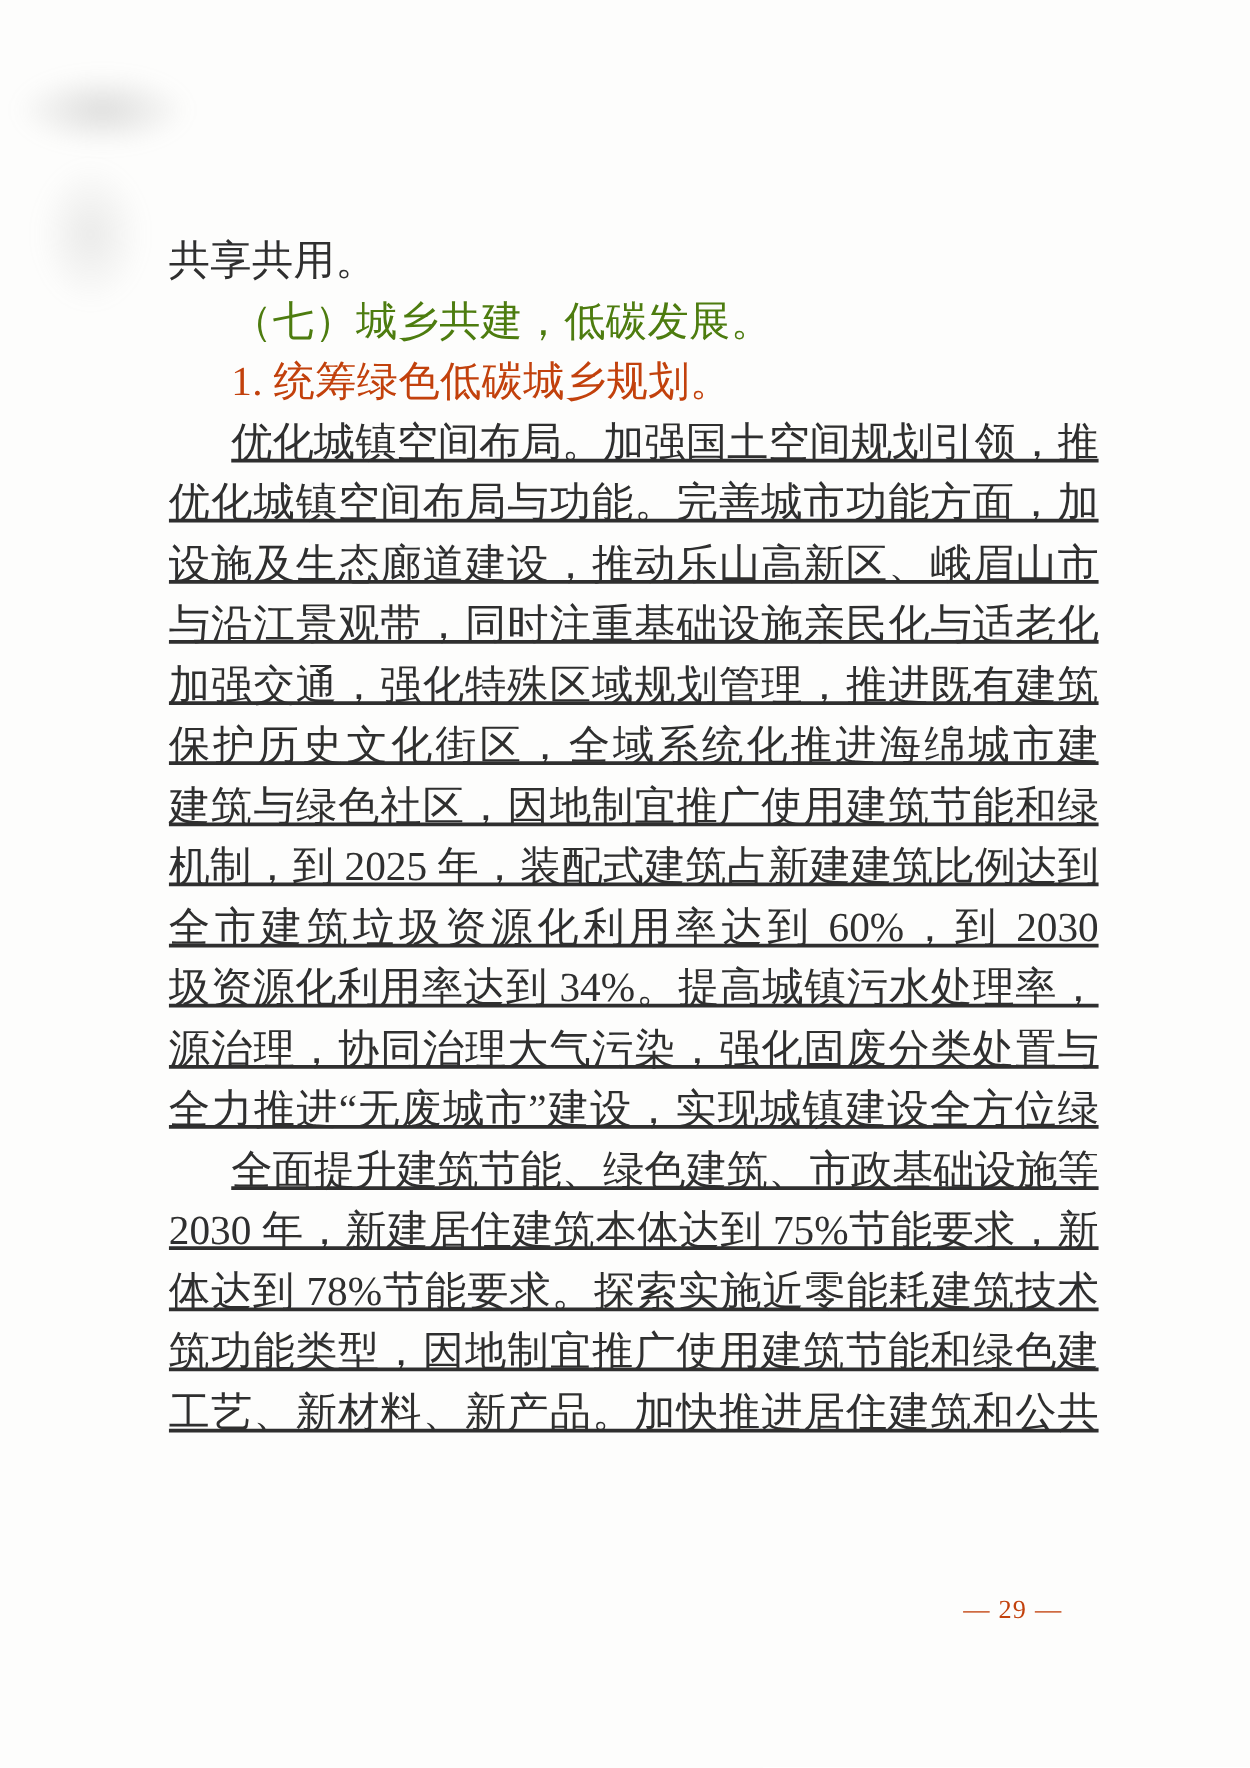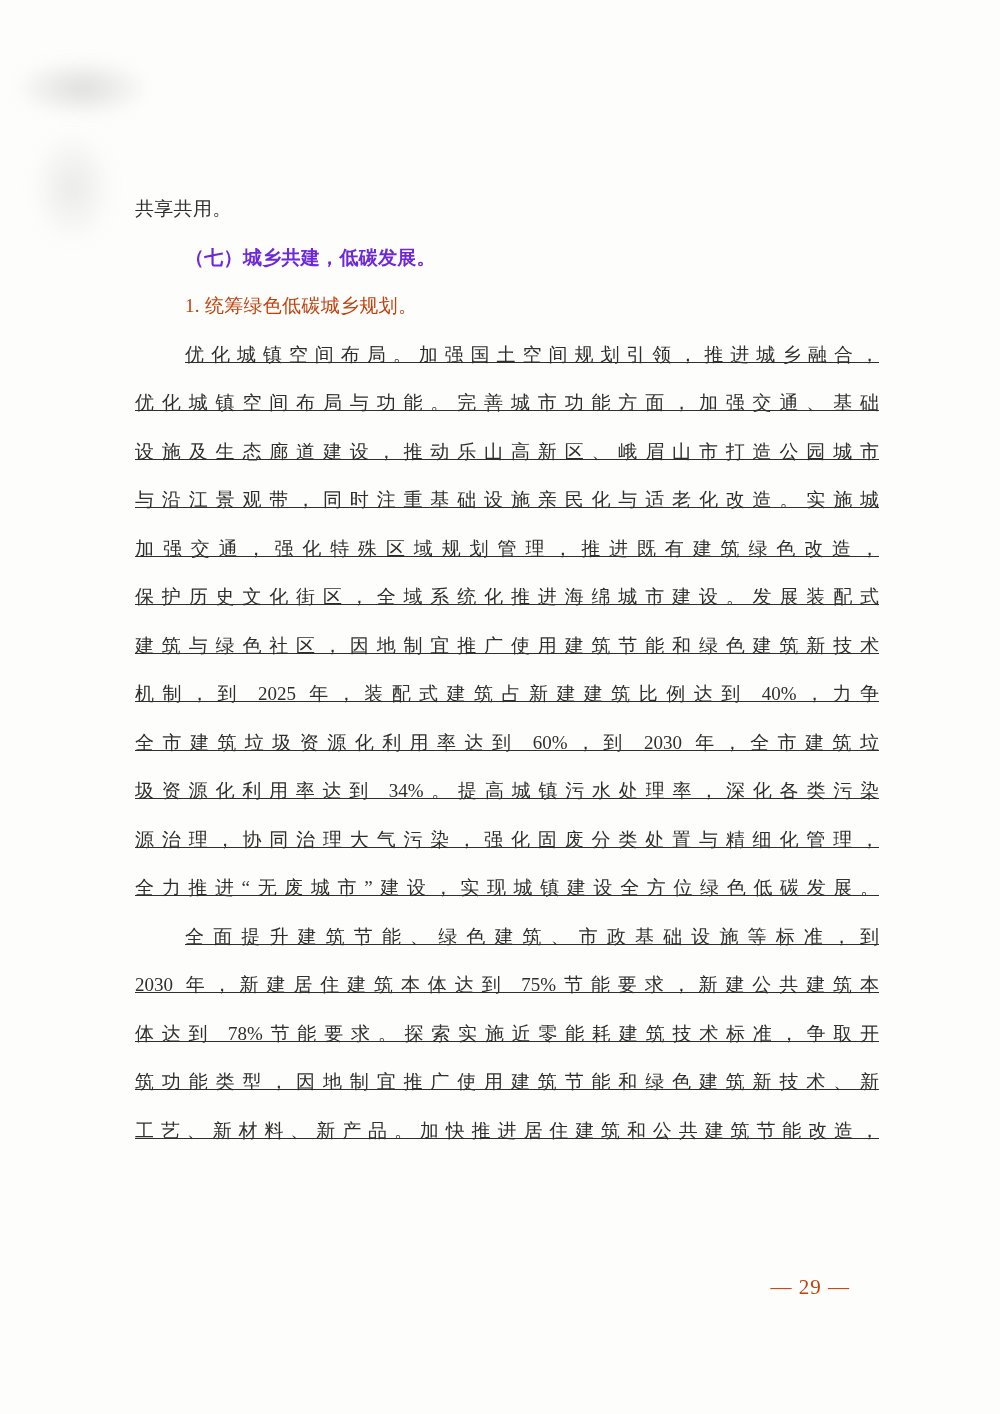--- a/index.html
+++ b/index.html
@@ -32,40 +32,40 @@
     width: 85px; height: 115px;
     background: radial-gradient(ellipse at center, rgba(160,160,160,0.20), rgba(160,160,160,0) 70%);
   }
   .text-block {
     position: absolute;
     left: 135px;
     top: 185px;
     width: 744px;
   }
   .line {
-    font-size: 19px;
+    font-size: 33px;
     height: 48.5px;
     line-height: 48.5px;
     color: #2f2f2f;
     letter-spacing: 0.3px;
     overflow: hidden;
   }
   .line.justify {
     text-align: justify;
     text-align-last: justify;
     text-justify: inter-character;
     letter-spacing: 0;
     text-decoration: underline;
   }
   .line.indent {
     text-indent: 50px;
   }
   .line.section-heading {
-    font-weight: bold;
-    color: #6d28d9;
+    font-weight: normal;
+    color: #4d7c0f;
   }
   .line.numbered-heading {
     color: #c2410c;
   }
   .page-number {
     position: absolute;
     top: 1272px;
     right: 150px;
     height: 30px;
     line-height: 30px;

